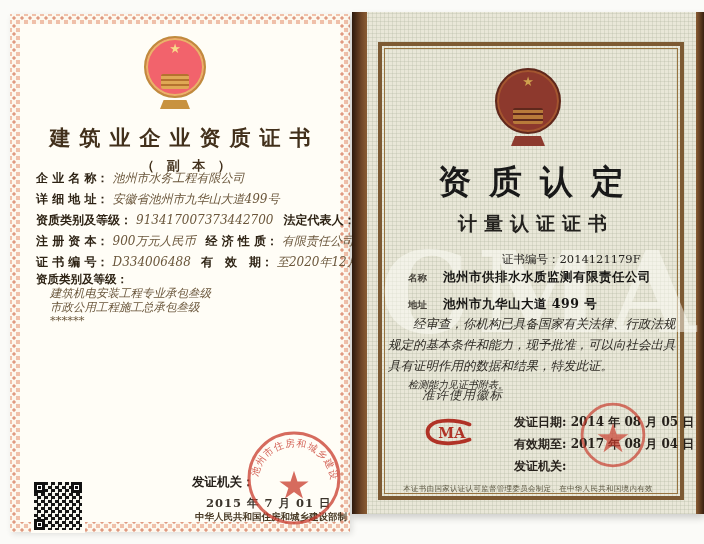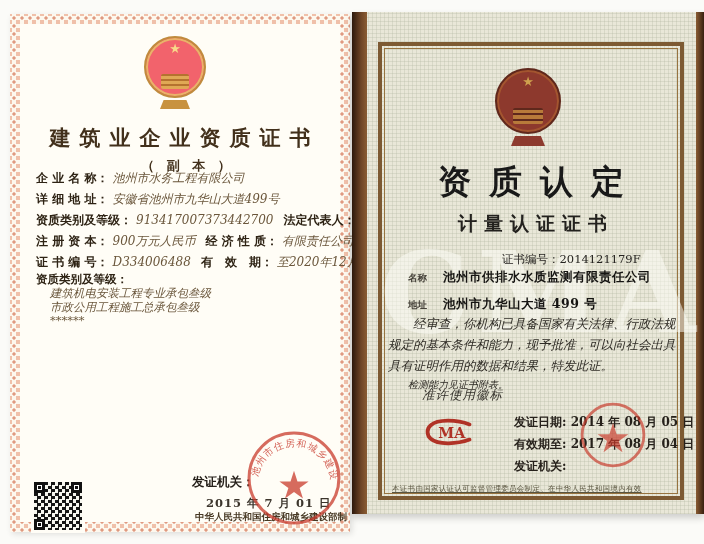--- a/index.html
+++ b/index.html
@@ -99,22 +99,22 @@
   .r-body{position:absolute;top:301px;left:36px;width:288px;z-index:1;
     font-size:12.5px;line-height:21px;text-indent:2em;font-style:italic;color:#2e2b25;}
   .r-note{position:absolute;top:366px;left:36px;width:288px;z-index:1;
     font-size:10px;text-indent:2em;font-style:italic;color:#2e2b25;}
   .r-permit{position:absolute;top:375px;left:70px;z-index:1;
     font-size:12.5px;font-style:italic;color:#33302a;letter-spacing:1px;}
   .cma{position:absolute;top:406px;left:72px;width:54px;height:28px;z-index:1;}
 
   .r-dates{position:absolute;top:402px;left:162px;z-index:1;font-size:12px;font-weight:bold;color:#26211b;}
   .r-dates .dline{height:22px;white-space:nowrap;}
-  .r-footer{position:absolute;top:472px;left:40px;width:272px;z-index:1;
-    font-size:7.5px;color:#59543f;letter-spacing:.3px;text-decoration:underline;}
+  .r-footer{position:absolute;top:472px;left:40px;width:272px;text-align:center;z-index:1;
+    font-size:7.5px;color:#59543f;letter-spacing:.3px;}
   .r-seal{position:absolute;left:228px;top:390px;width:66px;height:66px;z-index:2;opacity:.85;}
 </style>
 </head>
 <body>
 
 <div class="stage">
 
   <div class="cert-left">
     <div class="lace"></div>
     <div class="paper">

